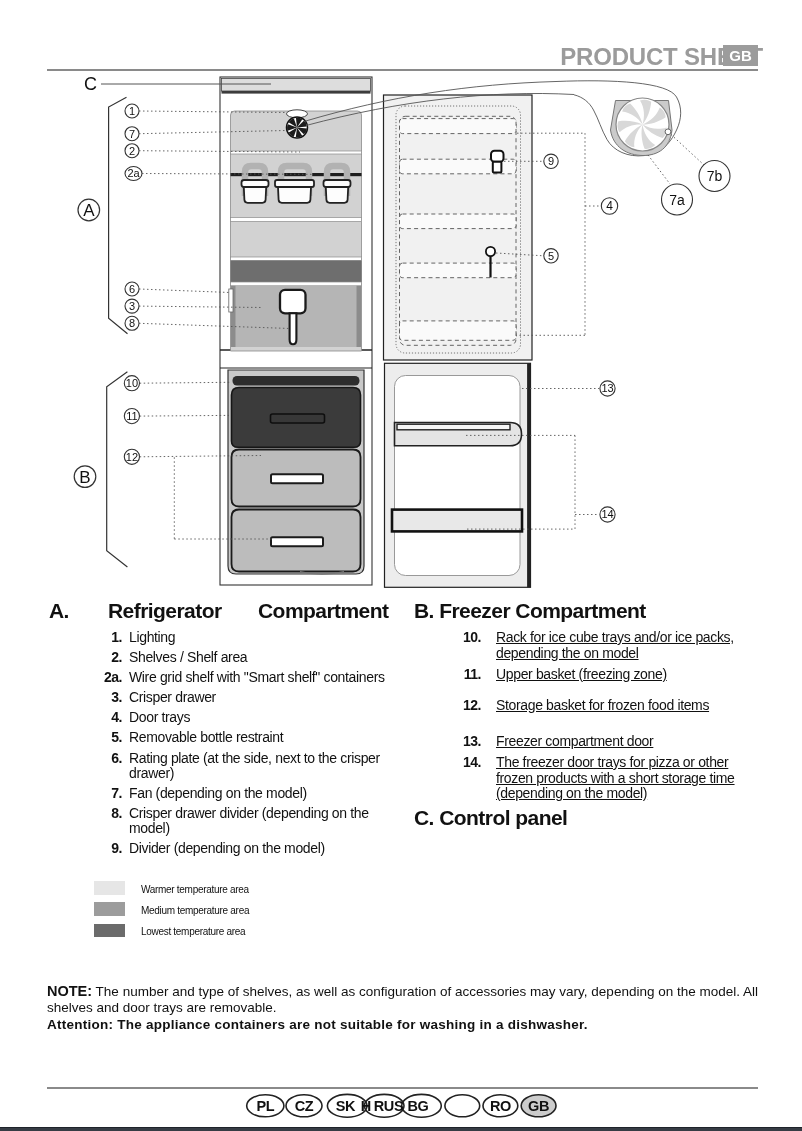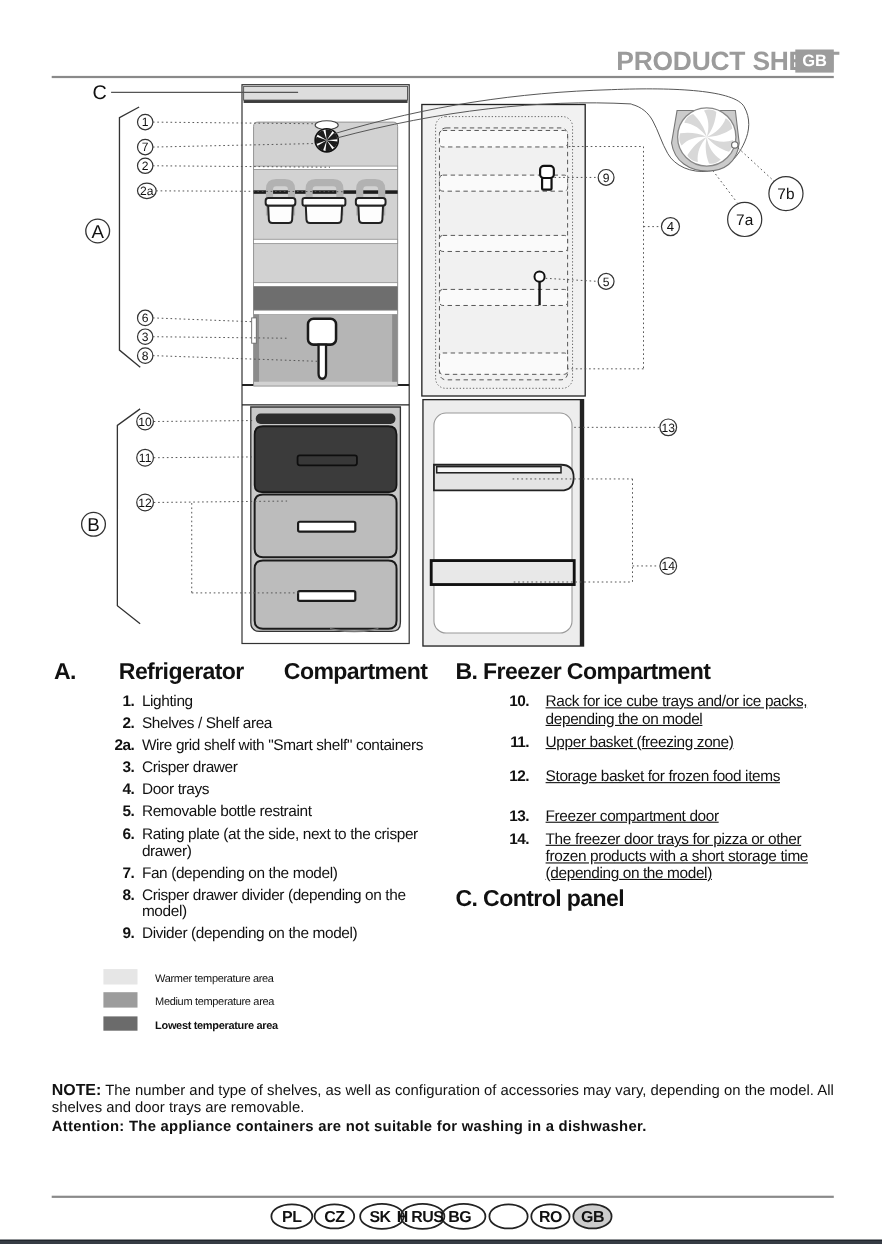--- a/index.html
+++ b/index.html
@@ -371,21 +371,21 @@
     <li><b class="n">6.</b>Rating plate (at the side, next to the crisper drawer)</li>
     <li><b class="n">7.</b>Fan (depending on the model)</li>
     <li><b class="n">8.</b>Crisper drawer divider (depending on the model)</li>
     <li><b class="n">9.</b>Divider (depending on the model)</li>
   </ul>
 </div>
 
 <div class="abs" style="left:94px;top:881px;font-size:10px;letter-spacing:-0.3px;">
   <div style="height:21.3px;"><span style="display:inline-block;width:31px;height:13.5px;background:#e6e6e6;vertical-align:-2px;"></span><span style="padding-left:16px;">Warmer temperature area</span></div>
   <div style="height:21.3px;"><span style="display:inline-block;width:31px;height:13.5px;background:#9c9c9c;vertical-align:-2px;"></span><span style="padding-left:16px;">Medium temperature area</span></div>
-  <div style="height:21.3px;font-weight:bold;"><span style="display:inline-block;width:31px;height:13.5px;background:#6b6b6b;vertical-align:-2px;"></span><span style="padding-left:16px;">Lowest temperature area</span></div>
+  <div style="height:21.3px;"><span style="display:inline-block;width:31px;height:13.5px;background:#6b6b6b;vertical-align:-2px;"></span><span style="padding-left:16px;">Lowest temperature area</span></div>
 </div>
 
 <div class="abs hdr" style="left:414px;top:599px;">B. Freezer Compartment</div>
 
 <div class="abs" style="left:455px;top:630px;width:320px;">
   <ul class="plist rl" style="line-height:15.5px;text-decoration:underline;">
     <li style="margin-bottom:5.5px;"><b class="n">10.</b>Rack for ice cube trays and/or ice packs,<br>depending the on model</li>
     <li style="margin-bottom:16px;"><b class="n">11.</b>Upper basket (freezing zone)</li>
     <li style="margin-bottom:20px;"><b class="n">12.</b>Storage basket for frozen food items</li>
     <li style="margin-bottom:6px;"><b class="n">13.</b>Freezer compartment door</li>

